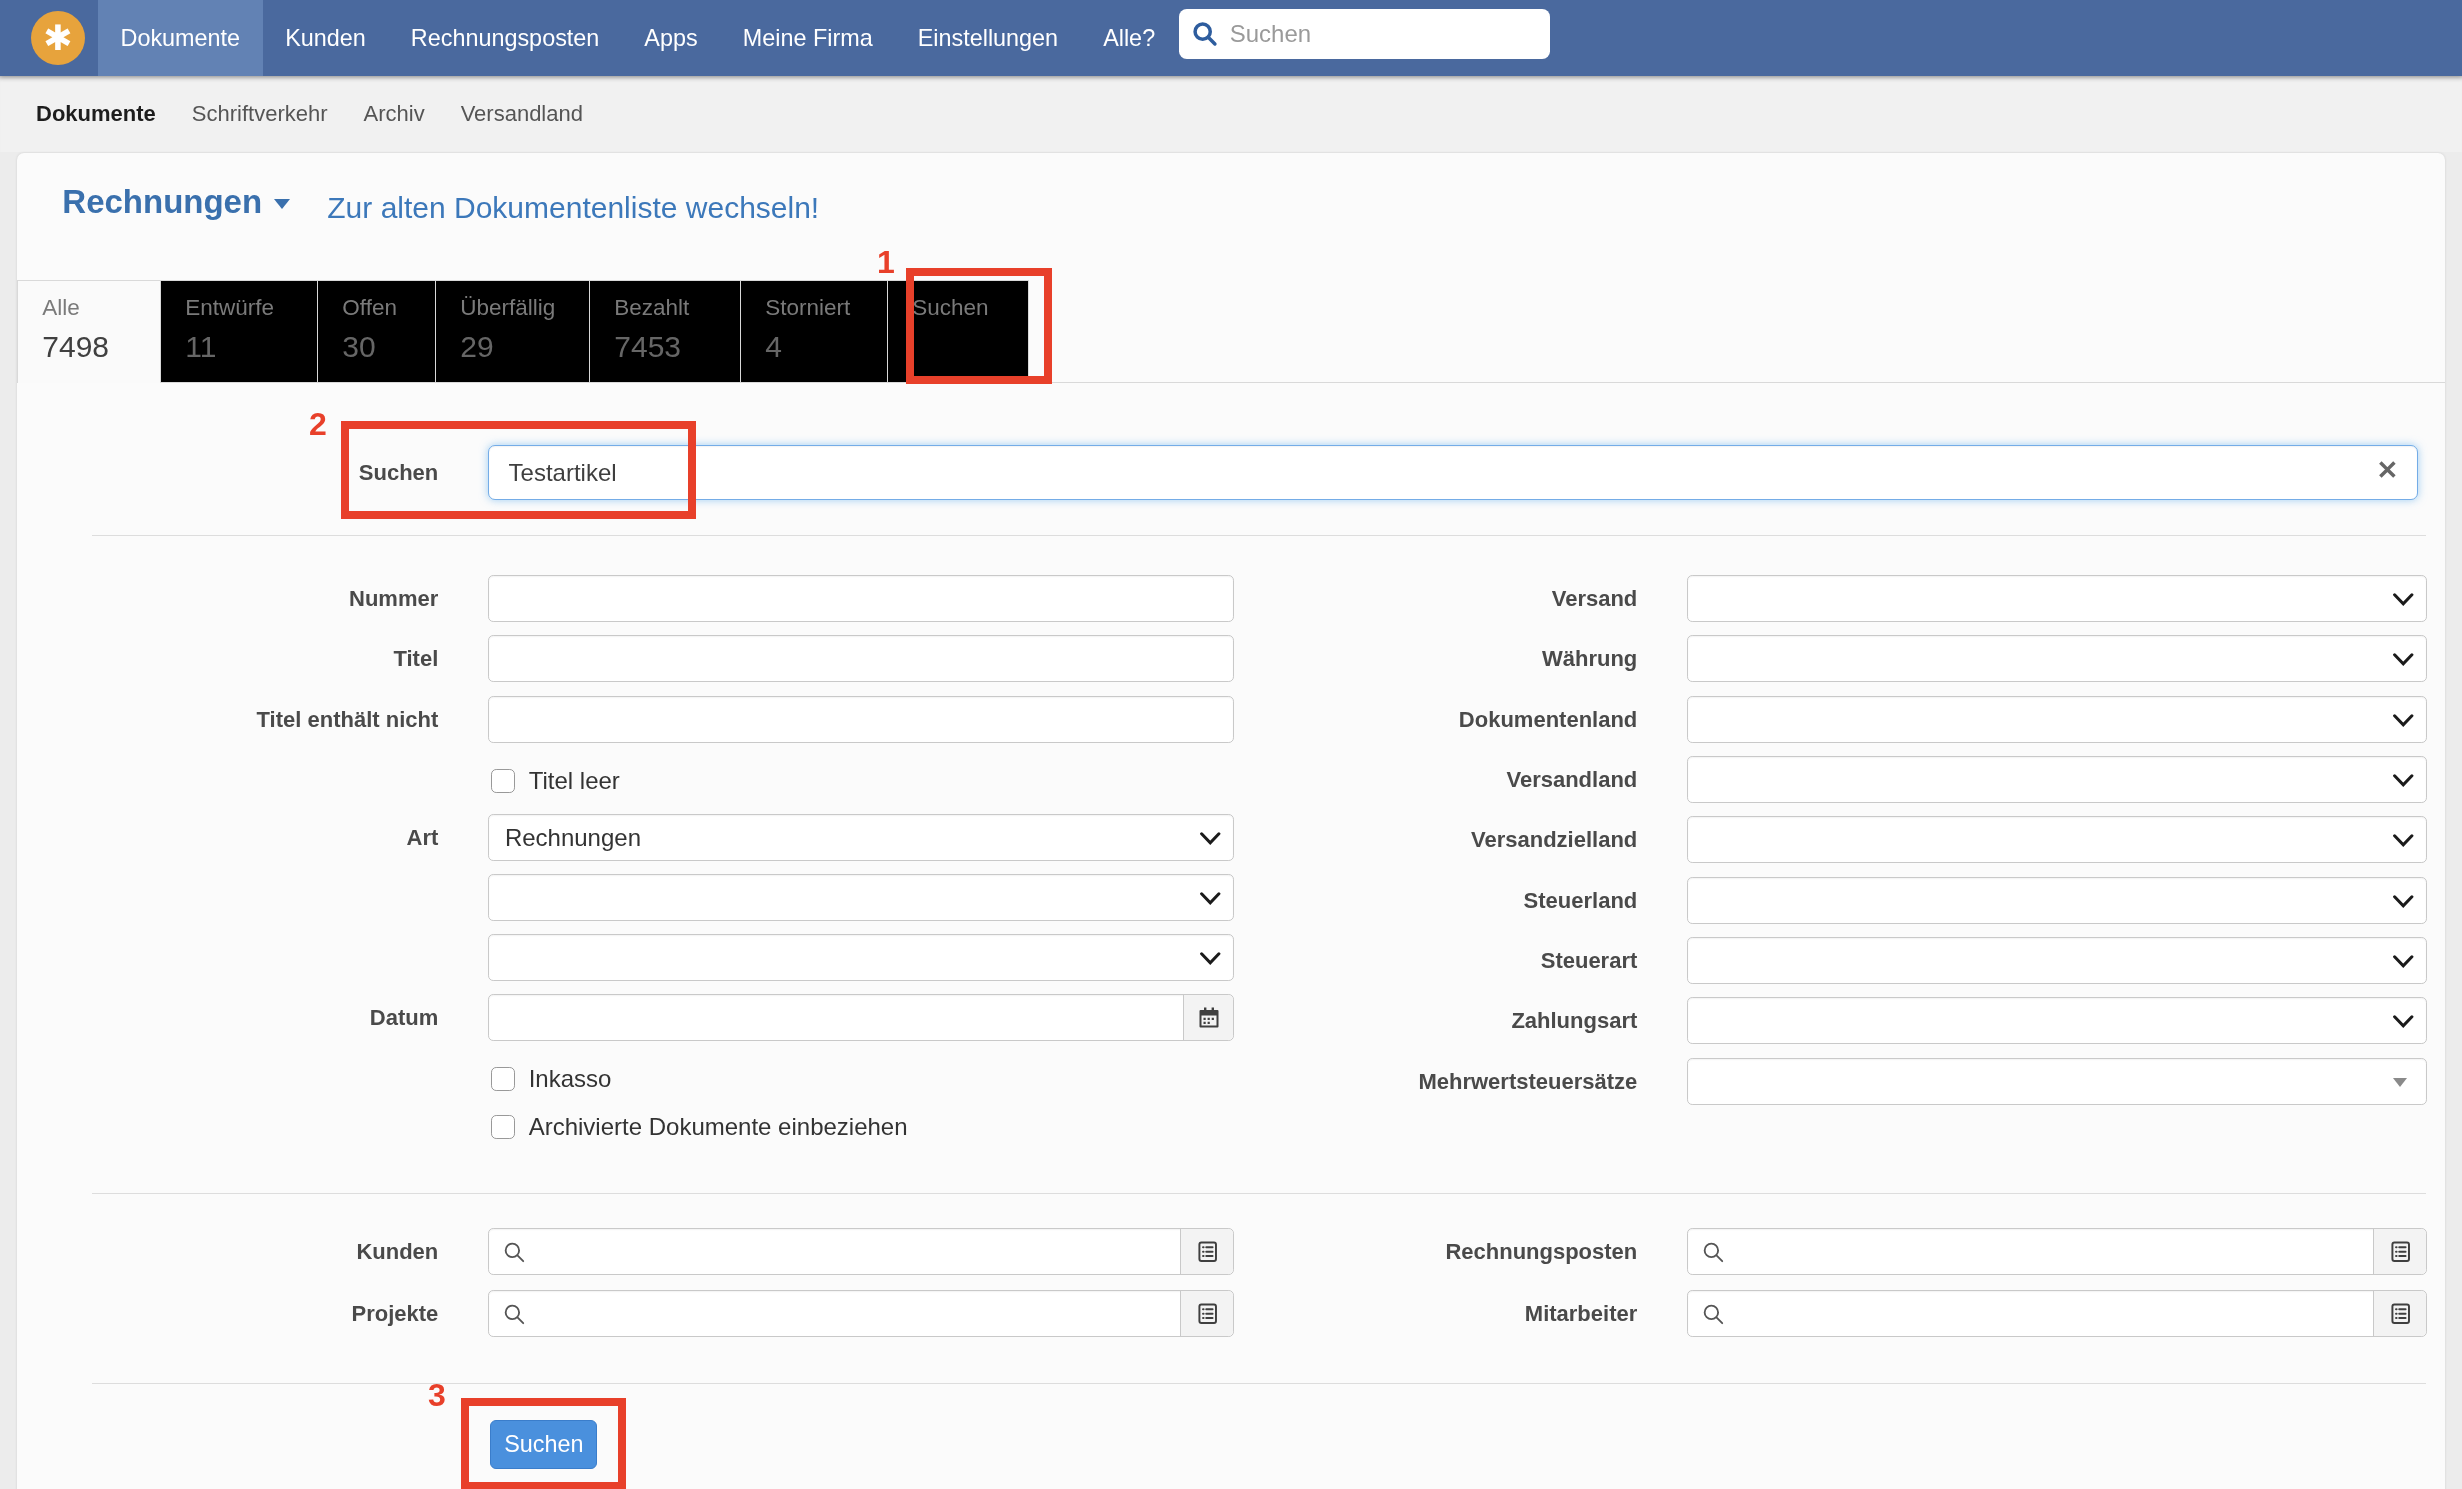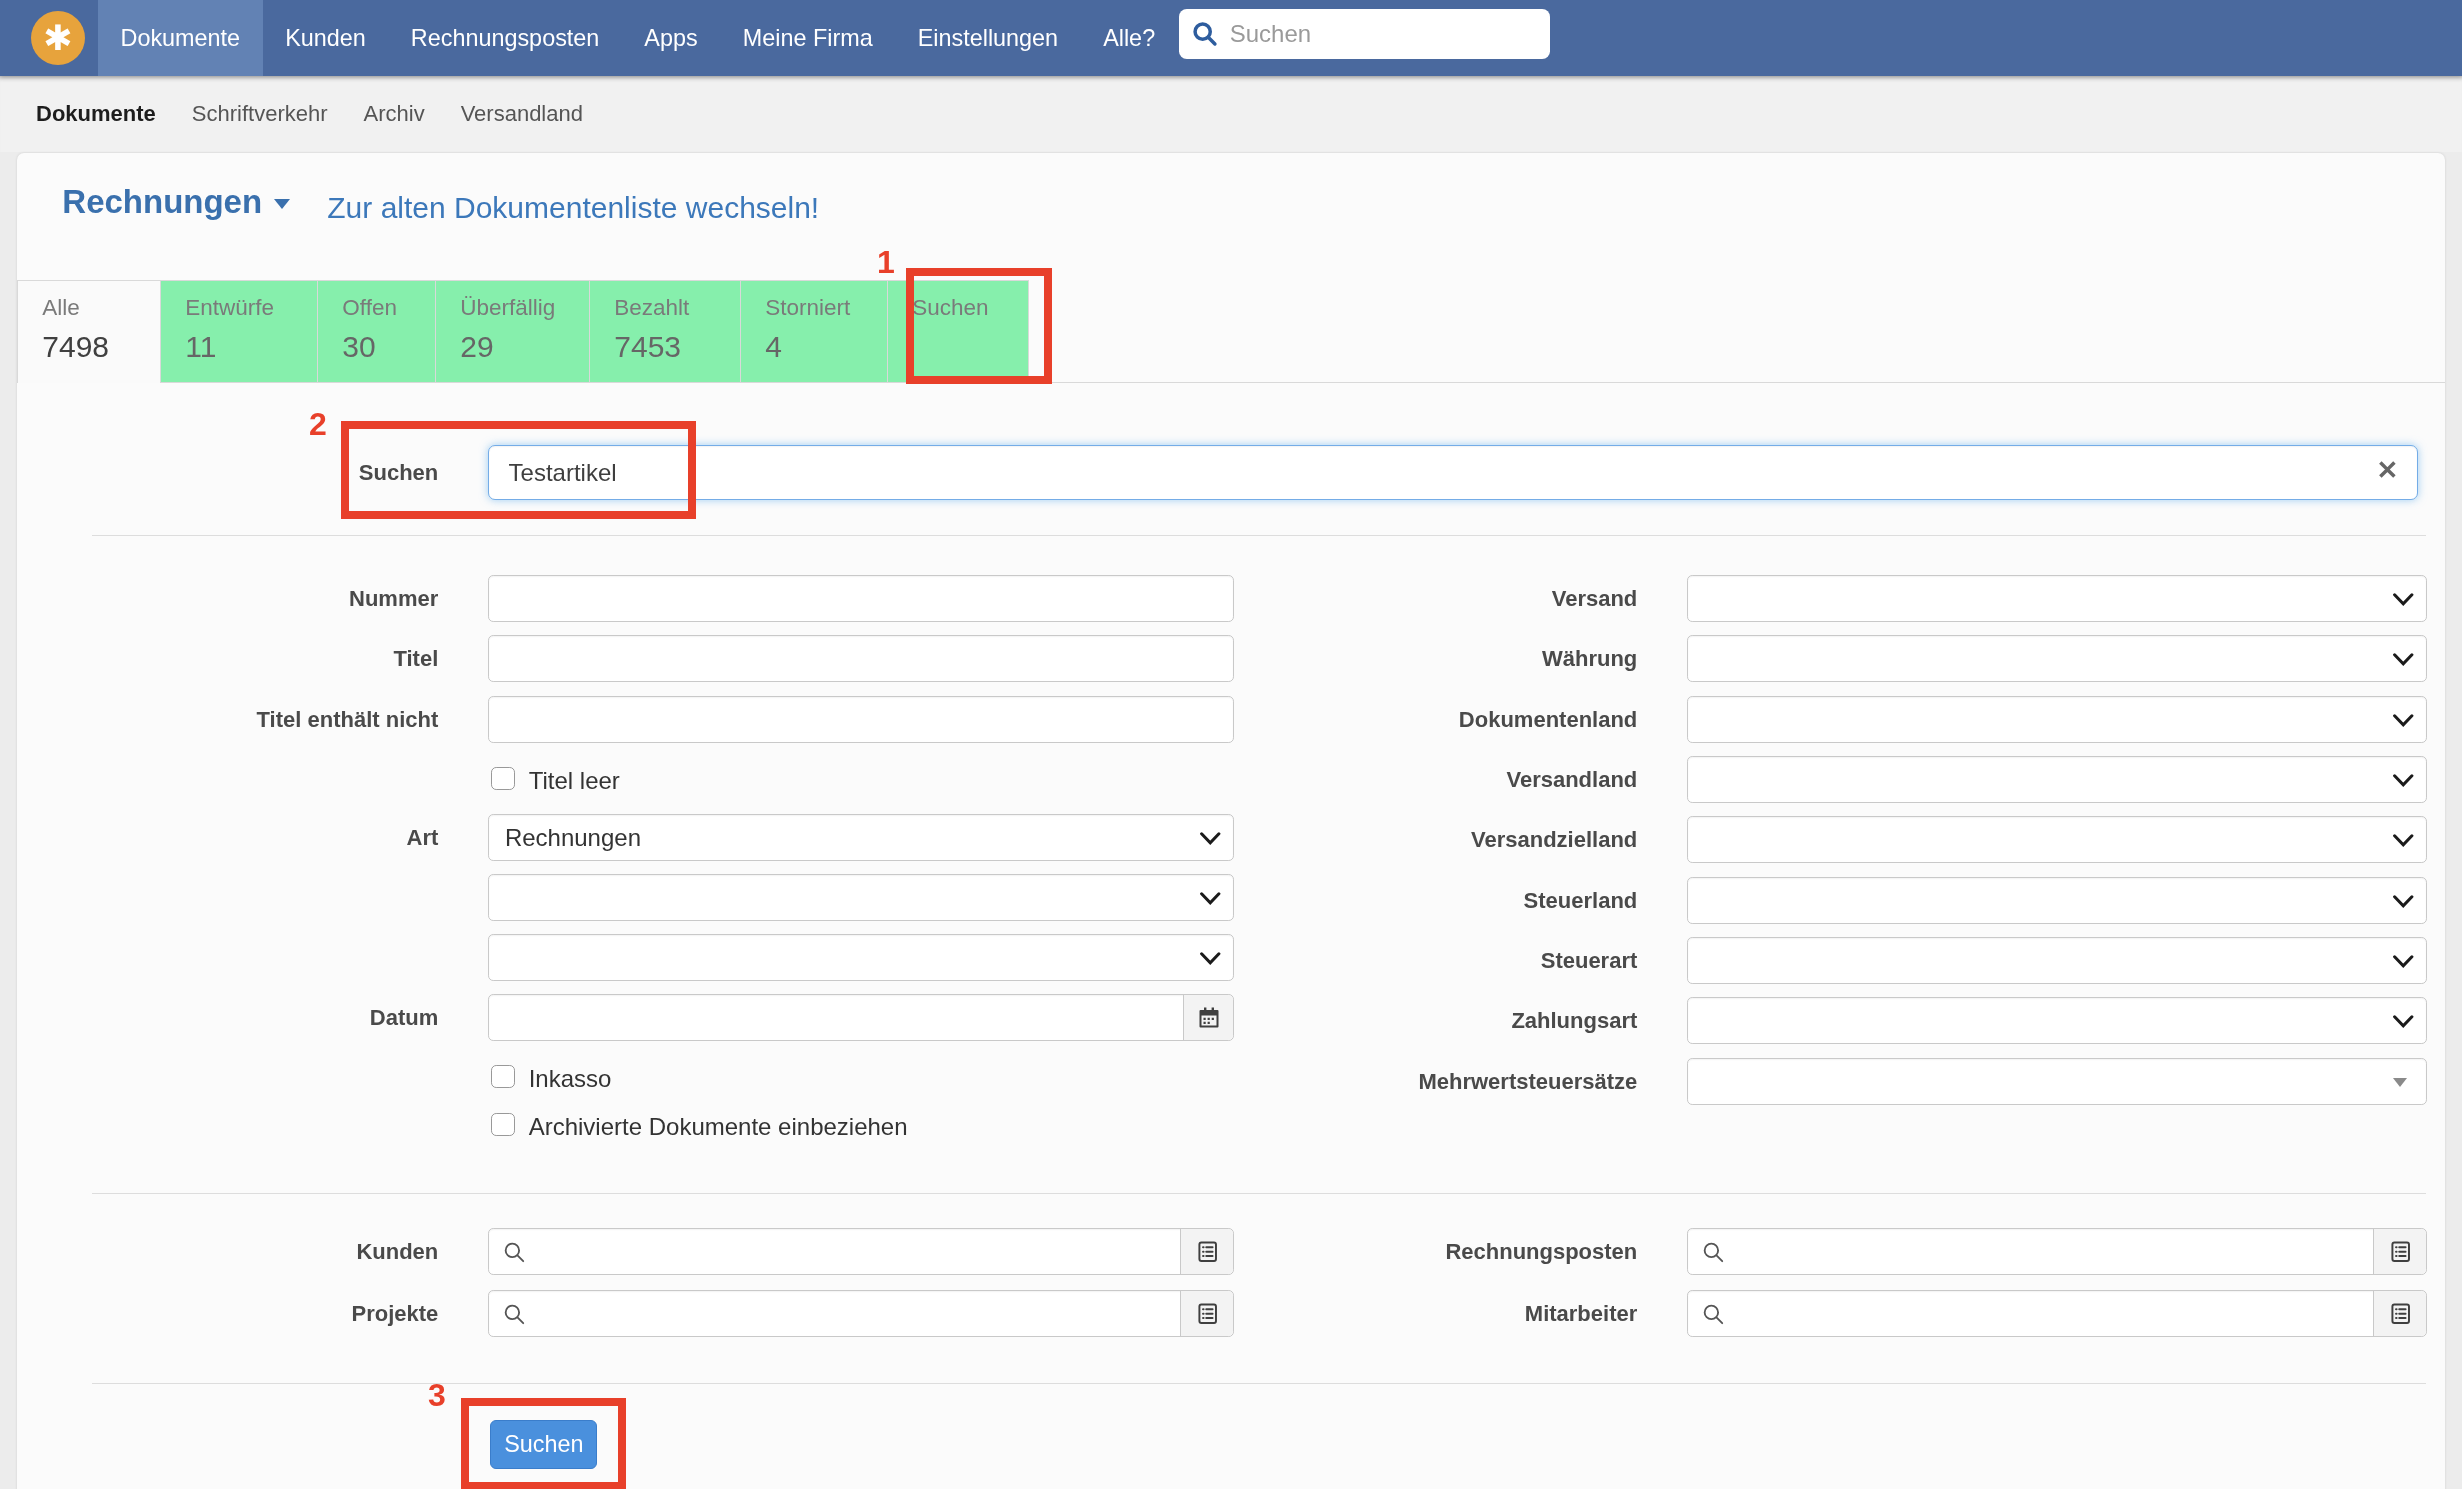--- a/index.html
+++ b/index.html
@@ -24,21 +24,21 @@
   .subitem{margin-left:36px;font-size:22px;color:#555;cursor:pointer;white-space:nowrap;}
   .subitem.active{color:#1d1d1d;font-weight:bold;}
   
   #card{position:absolute;left:17.3px;top:153px;width:2428px;height:1337px;background:#fbfbfb;border-radius:7px 7px 0 0;box-shadow:0 0.9px 2.6px rgba(0,0,0,.13);z-index:6;}
   .pgtitle{position:absolute;left:45px;top:29.5px;font-size:33px;font-weight:bold;color:#3a70ad;cursor:pointer;}
   .pgtitle .caret{display:inline-block;width:0;height:0;border-left:8.7px solid transparent;border-right:8.7px solid transparent;border-top:10.4px solid #3a70ad;margin-left:12px;vertical-align:middle;}
   .altlink{position:absolute;left:310px;top:38px;font-size:30px;color:#3c78ba;cursor:pointer;}
   
   .tabline{position:absolute;left:0;top:229px;width:2428px;height:0.9px;background:#d9d9d9;}
   .tabs{position:absolute;left:0;top:127px;height:103px;display:flex;}
-  .tab{box-sizing:border-box;height:102px;background:#86efac;border-top:0.9px solid #d9d9d9;border-right:0.9px solid #d9d9d9;padding:14px 0 0 24px;cursor:pointer;}
+  .tab{box-sizing:border-box;height:102px;background:#000000;border-top:0.9px solid #d9d9d9;border-right:0.9px solid #d9d9d9;padding:14px 0 0 24px;cursor:pointer;}
   .tab:first-child{border-left:0.9px solid #d9d9d9;}
   .tab.active{background:#fafafa;height:103px;}
   .tab .tlabel{font-size:22.5px;color:#7a7a7a;}
   .tab .tcount{font-size:30px;color:#666;margin-top:8.7px;}
   
   .srow-label{position:absolute;left:0;top:292px;width:421px;text-align:right;font-size:22px;font-weight:bold;color:#4a4a4a;line-height:55px;}
   .srow-input{position:absolute;left:471px;top:292px;width:1930px;height:55px;box-sizing:border-box;background:#fff;border:1.7px solid #74ace7;border-radius:7px;box-shadow:0 0 8.7px rgba(82,168,236,.55), inset 0 0.9px 1.7px rgba(0,0,0,.05);}
   .srow-input input{position:absolute;left:17.3px;top:0;width:1838px;height:51px;border:none;outline:none;font-size:24px;color:#3f3f3f;background:transparent;font-family:inherit;}
   .srow-clear{position:absolute;right:19px;top:11.3px;font-size:26px;color:#666;font-weight:bold;cursor:pointer;line-height:1;}
   
@@ -46,21 +46,21 @@
   .lbl{position:absolute;width:421px;text-align:right;font-size:22px;font-weight:bold;color:#4a4a4a;line-height:47px;white-space:nowrap;}
   .lblR{position:absolute;left:1199px;width:421px;text-align:right;font-size:22px;font-weight:bold;color:#4a4a4a;line-height:47px;white-space:nowrap;}
   .field{position:absolute;box-sizing:border-box;height:47px;background:#fff;border:0.9px solid #c9c9c9;border-radius:5.2px;box-shadow:inset 0 0.9px 1.7px rgba(0,0,0,.05);}
   .field input{position:absolute;left:14px;top:0;width:calc(100% - 28px);height:43px;border:none;outline:none;font-size:23.4px;color:#333;background:transparent;font-family:inherit;}
   .selval{position:absolute;left:15.6px;top:0;line-height:45px;font-size:24px;color:#333;}
   .chev{position:absolute;right:12px;top:16.5px;}
   .tri{position:absolute;right:19px;top:19px;width:0;height:0;border-left:7.8px solid transparent;border-right:7.8px solid transparent;border-top:9.5px solid #8a8a8a;}
   .addon{position:absolute;right:0;top:0;bottom:0;width:49px;background:#f3f3f3;border-left:0.9px solid #c9c9c9;border-radius:0 5.2px 5.2px 0;display:flex;align-items:center;justify-content:center;cursor:pointer;}
   .mag{position:absolute;left:12px;top:10.4px;}
   .withicon input{left:49px;width:calc(100% - 113px);}
-  .cbrow{position:absolute;display:flex;align-items:flex-start;}
+  .cbrow{position:absolute;display:flex;align-items:center;}
   .cb{width:23.4px;height:23.4px;box-sizing:border-box;border:1.7px solid #999;border-radius:5.2px;background:#fff;cursor:pointer;flex:none;}
   .cbtext{margin-left:14px;font-size:24px;color:#333;}
   
   .btn{position:absolute;left:473px;top:1267px;width:107px;height:49px;background:#4a90dd;border:0.9px solid #3a7dcb;border-radius:6px;color:#fff;font-size:23.4px;font-family:inherit;cursor:pointer;}
   
   .abox{position:absolute;box-sizing:border-box;border:8.7px solid #e8402a;z-index:40;pointer-events:none;}
   .anum{position:absolute;color:#e8402a;font-size:32px;font-weight:bold;z-index:41;pointer-events:none;}
 </style>
 </head>
 <body>

